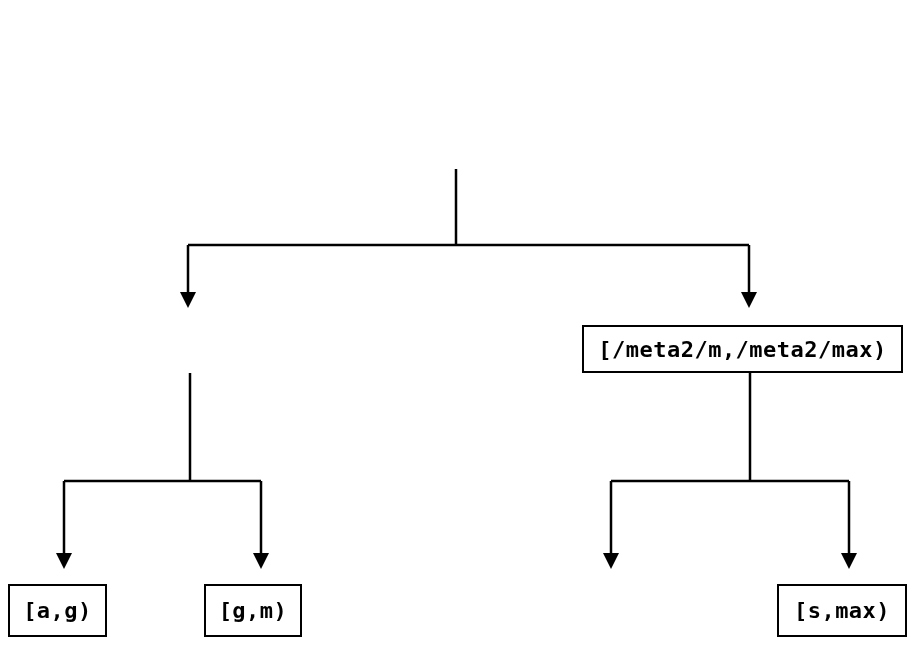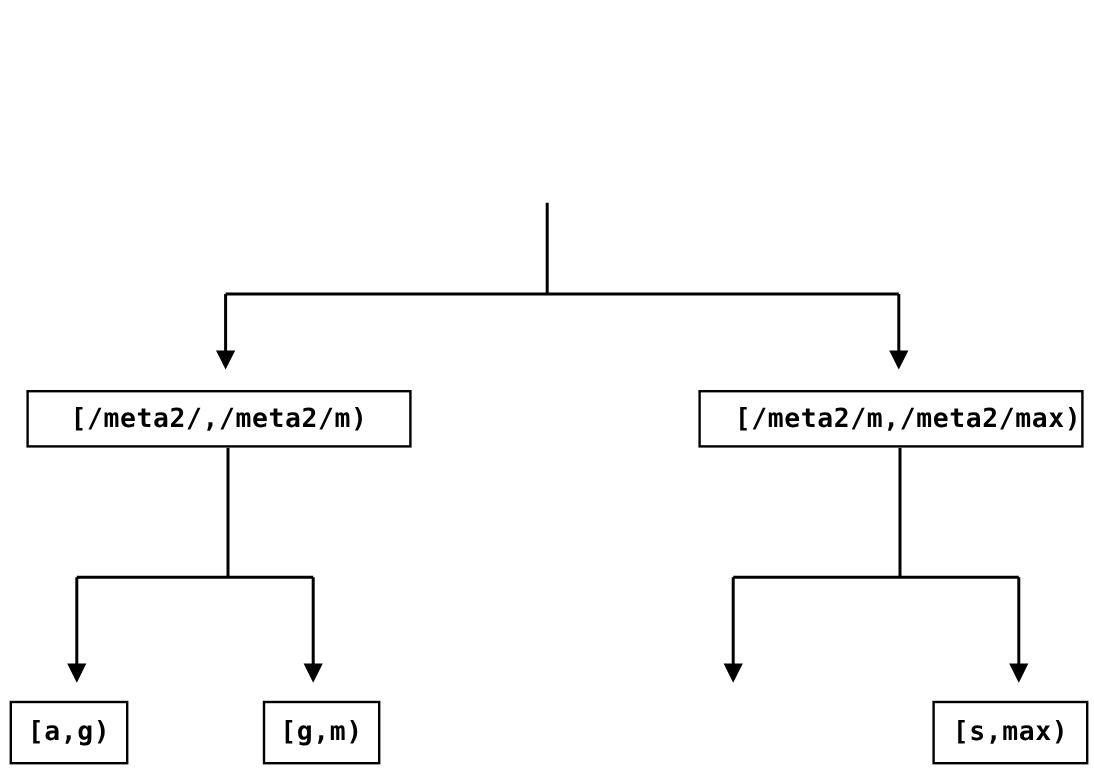--- a/index.html
+++ b/index.html
@@ -46,23 +46,23 @@
     display: flex;
     align-items: center;
     justify-content: center;
     font-size: 22px;
     font-weight: 700;
     letter-spacing: 0.5px;
     white-space: nowrap;
   }
   .node-root       { left: 260px; top: 14px;  width: 378px; height: 155px; }
   .node-meta2-low  { left: 22px;  top: 325px; width: 321px; height: 48px; }
-  .node-meta2-high { left: 582px; top: 325px; width: 321px; height: 48px; justify-content: flex-end; }
+  .node-meta2-high { left: 582px; top: 325px; width: 321px; height: 48px; }
   .node-leaf-ag    { left: 8px;   top: 584px; width: 99px;  height: 53px; align-items: center; }
-  .node-leaf-gm    { left: 204px; top: 584px; width: 98px;  height: 53px; margin-left: 15px; }
+  .node-leaf-gm    { left: 204px; top: 584px; width: 98px;  height: 53px; }
   .node-leaf-ms    { left: 554px; top: 584px; width: 99px;  height: 53px; }
   .node-leaf-smax  { left: 777px; top: 584px; width: 130px; height: 53px; }
 </style>
 </head>
 <body>
 
 <div class="canvas">
 
   <svg class="edges" viewBox="0 0 912 652" aria-hidden="true">
 
@@ -73,23 +73,20 @@
     <path d="M190 373 L190 481 M64 481 L261 481 M64 481 L64 554 M261 481 L261 554"></path>
     <polygon points="56,553 72,553 64,569"></polygon>
     <polygon points="253,553 269,553 261,569"></polygon>
 
     <path d="M750 373 L750 481 M611 481 L849 481 M611 481 L611 554 M849 481 L849 554"></path>
     <polygon points="603,553 619,553 611,569"></polygon>
     <polygon points="841,553 857,553 849,569"></polygon>
   </svg>
 
 
-  <div class="node node-meta2-low">
-    <span>[/meta2/,/meta2/m)</span>
-  </div>
 
   <div class="node node-meta2-high">
     <span>[/meta2/m,/meta2/max)</span>
   </div>
 
   <div class="node node-leaf-ag">
     <span>[a,g)</span>
   </div>
 
   <div class="node node-leaf-gm">

